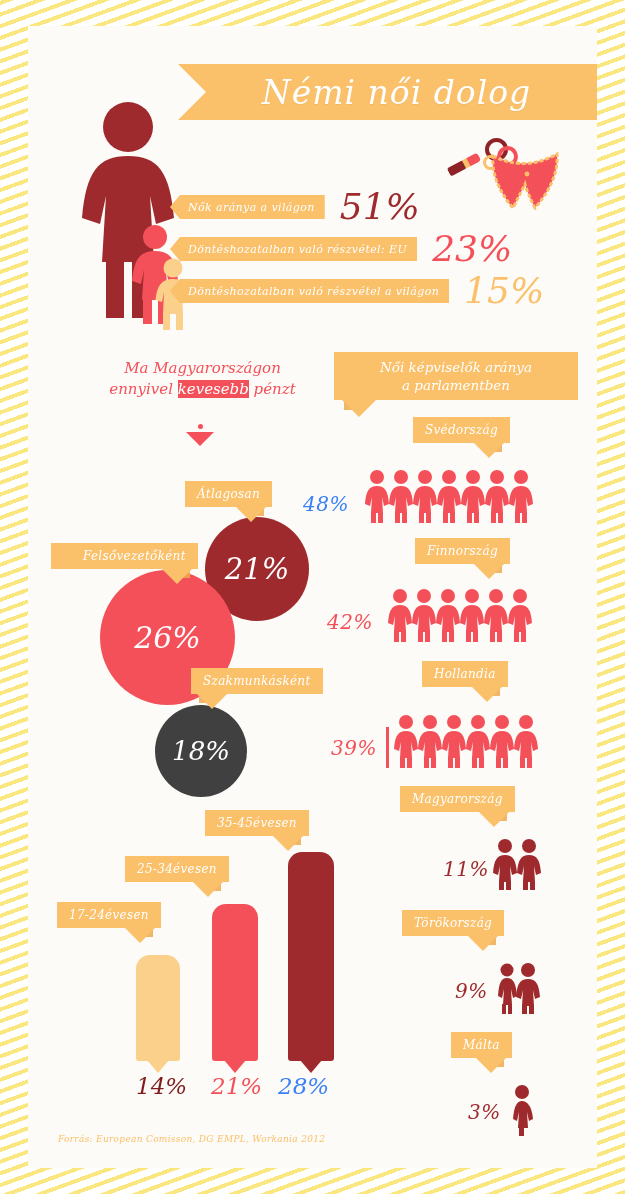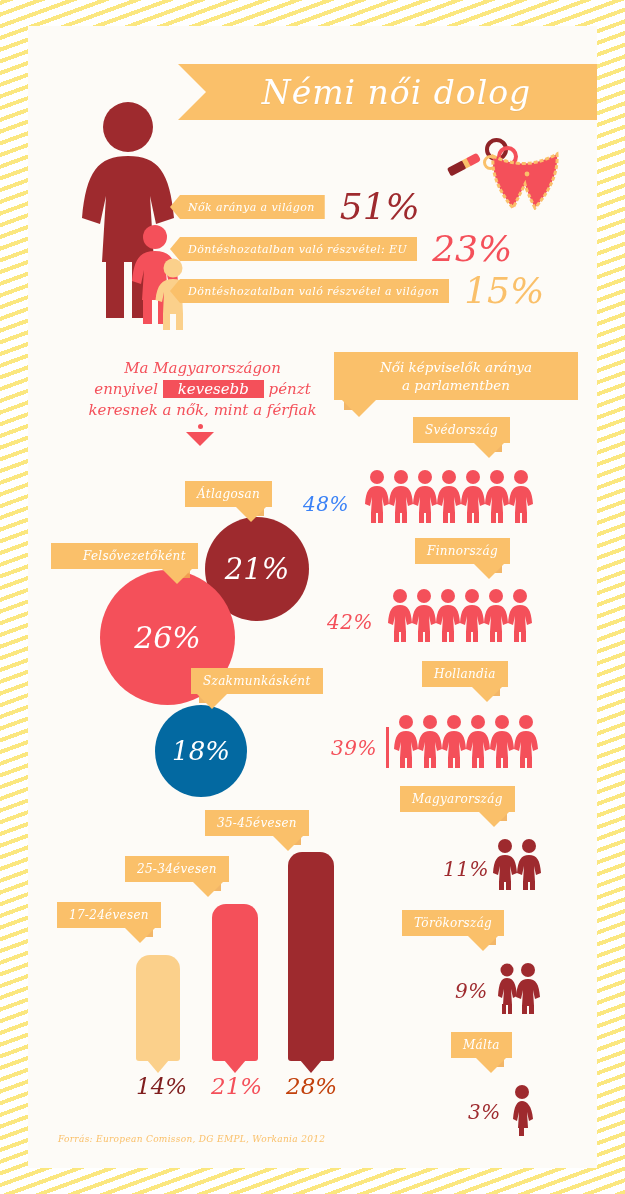--- a/index.html
+++ b/index.html
@@ -65,21 +65,21 @@
     font-size:11px;font-style:italic;letter-spacing:.4px;
     clip-path:polygon(10px 0,100% 0,100% 100%,10px 100%,0 50%);
   }
   .stat-value{font-size:36px;font-style:italic;margin-left:15px;line-height:1;}
 
   
   .msg{
     position:absolute;left:60px;top:358px;width:285px;
     text-align:center;color:#F4505A;font-size:15px;font-style:italic;line-height:21px;
   }
-  .hl{background:#F4505A;color:#FFFFFF;padding:0 15px;}
+  .hl{background:#F4505A;color:#FFFFFF;padding:0 0;}
   .msg-dot{position:absolute;left:198px;top:424px;width:5px;height:5px;border-radius:50%;background:#F4505A;}
   .msg-tri{position:absolute;left:186px;top:432px;width:0;height:0;border-left:14px solid transparent;border-right:14px solid transparent;border-top:14px solid #F4505A;}
 
   
   .flag{
     position:absolute;background:#FAC06A;color:#FFFFFF;
     font-size:12px;font-style:italic;letter-spacing:.3px;
     display:flex;align-items:center;justify-content:center;
     height:26px;padding:0 12px;box-sizing:border-box;white-space:nowrap;
   }
@@ -187,21 +187,20 @@
   <div class="stat-row" style="left:170px;top:273px;">
     <div class="stat-banner script">Döntéshozatalban való részvétel a világon</div>
     <div class="stat-value script" style="color:#FAC06A;">15%</div>
   </div>
 
   <div class="msg script">
     <div>Ma Magyarországon</div>
     <div>
       <span>ennyivel </span><span class="hl">kevesebb</span><span> pénzt</span>
     </div>
-    <div>keresnek a nők, mint a férfiak</div>
   </div>
   <div class="msg-dot"></div>
   <div class="msg-tri"></div>
 
   <div class="bubble" style="left:205px;top:517px;width:104px;height:104px;background:#9E2A2E;font-size:29px;">
     <span>21%</span>
   </div>
   <div class="flag" style="left:185px;top:481px;">
     <span class="notch right"></span>
     <span class="tip right"></span>
@@ -210,21 +209,21 @@
 
   <div class="bubble" style="left:100px;top:570px;width:135px;height:135px;background:#F4505A;font-size:30px;">
     <span>26%</span>
   </div>
   <div class="flag" style="left:51px;top:543px;padding-left:32px;">
     <span class="notch right"></span>
     <span class="tip right"></span>
     <span class="script">Felsővezetőként</span>
   </div>
 
-  <div class="bubble" style="left:155px;top:705px;width:92px;height:92px;background:#0369a1;font-size:26px;">
+  <div class="bubble" style="left:155px;top:705px;width:92px;height:92px;background:#404040;font-size:26px;">
     <span>18%</span>
   </div>
   <div class="flag" style="left:191px;top:668px;">
     <span class="notch left"></span>
     <span class="tip left"></span>
     <span class="script">Szakmunkásként</span>
   </div>
 
   <div class="rheader script">
     <span class="notchL"></span>
@@ -472,17 +471,17 @@
   <div class="bar" style="left:136px;top:955px;width:44px;height:106px;background:#FBD08B;"></div>
   <div class="bar-tip" style="left:147px;top:1060px;border-top:13px solid #FBD08B;"></div>
   <div class="bar-val script" style="left:136px;top:1073px;color:#7f1d1d;">14%</div>
 
   <div class="bar" style="left:212px;top:904px;width:46px;height:157px;background:#F4505A;"></div>
   <div class="bar-tip" style="left:224px;top:1060px;border-top:13px solid #F4505A;"></div>
   <div class="bar-val script" style="left:211px;top:1073px;color:#F4505A;">21%</div>
 
   <div class="bar" style="left:288px;top:852px;width:46px;height:209px;background:#9E2A2E;"></div>
   <div class="bar-tip" style="left:300px;top:1060px;border-top:13px solid #9E2A2E;"></div>
-  <div class="bar-val script" style="left:286px;top:1073px;color:#c2410c;">28%</div>
+  <div class="bar-val script" style="left:278px;top:1073px;color:#3b82f6;">28%</div>
 
   <div class="source script">Forrás: European Comisson, DG EMPL, Workania 2012</div>
 
 </div>
 
 </body></html>

